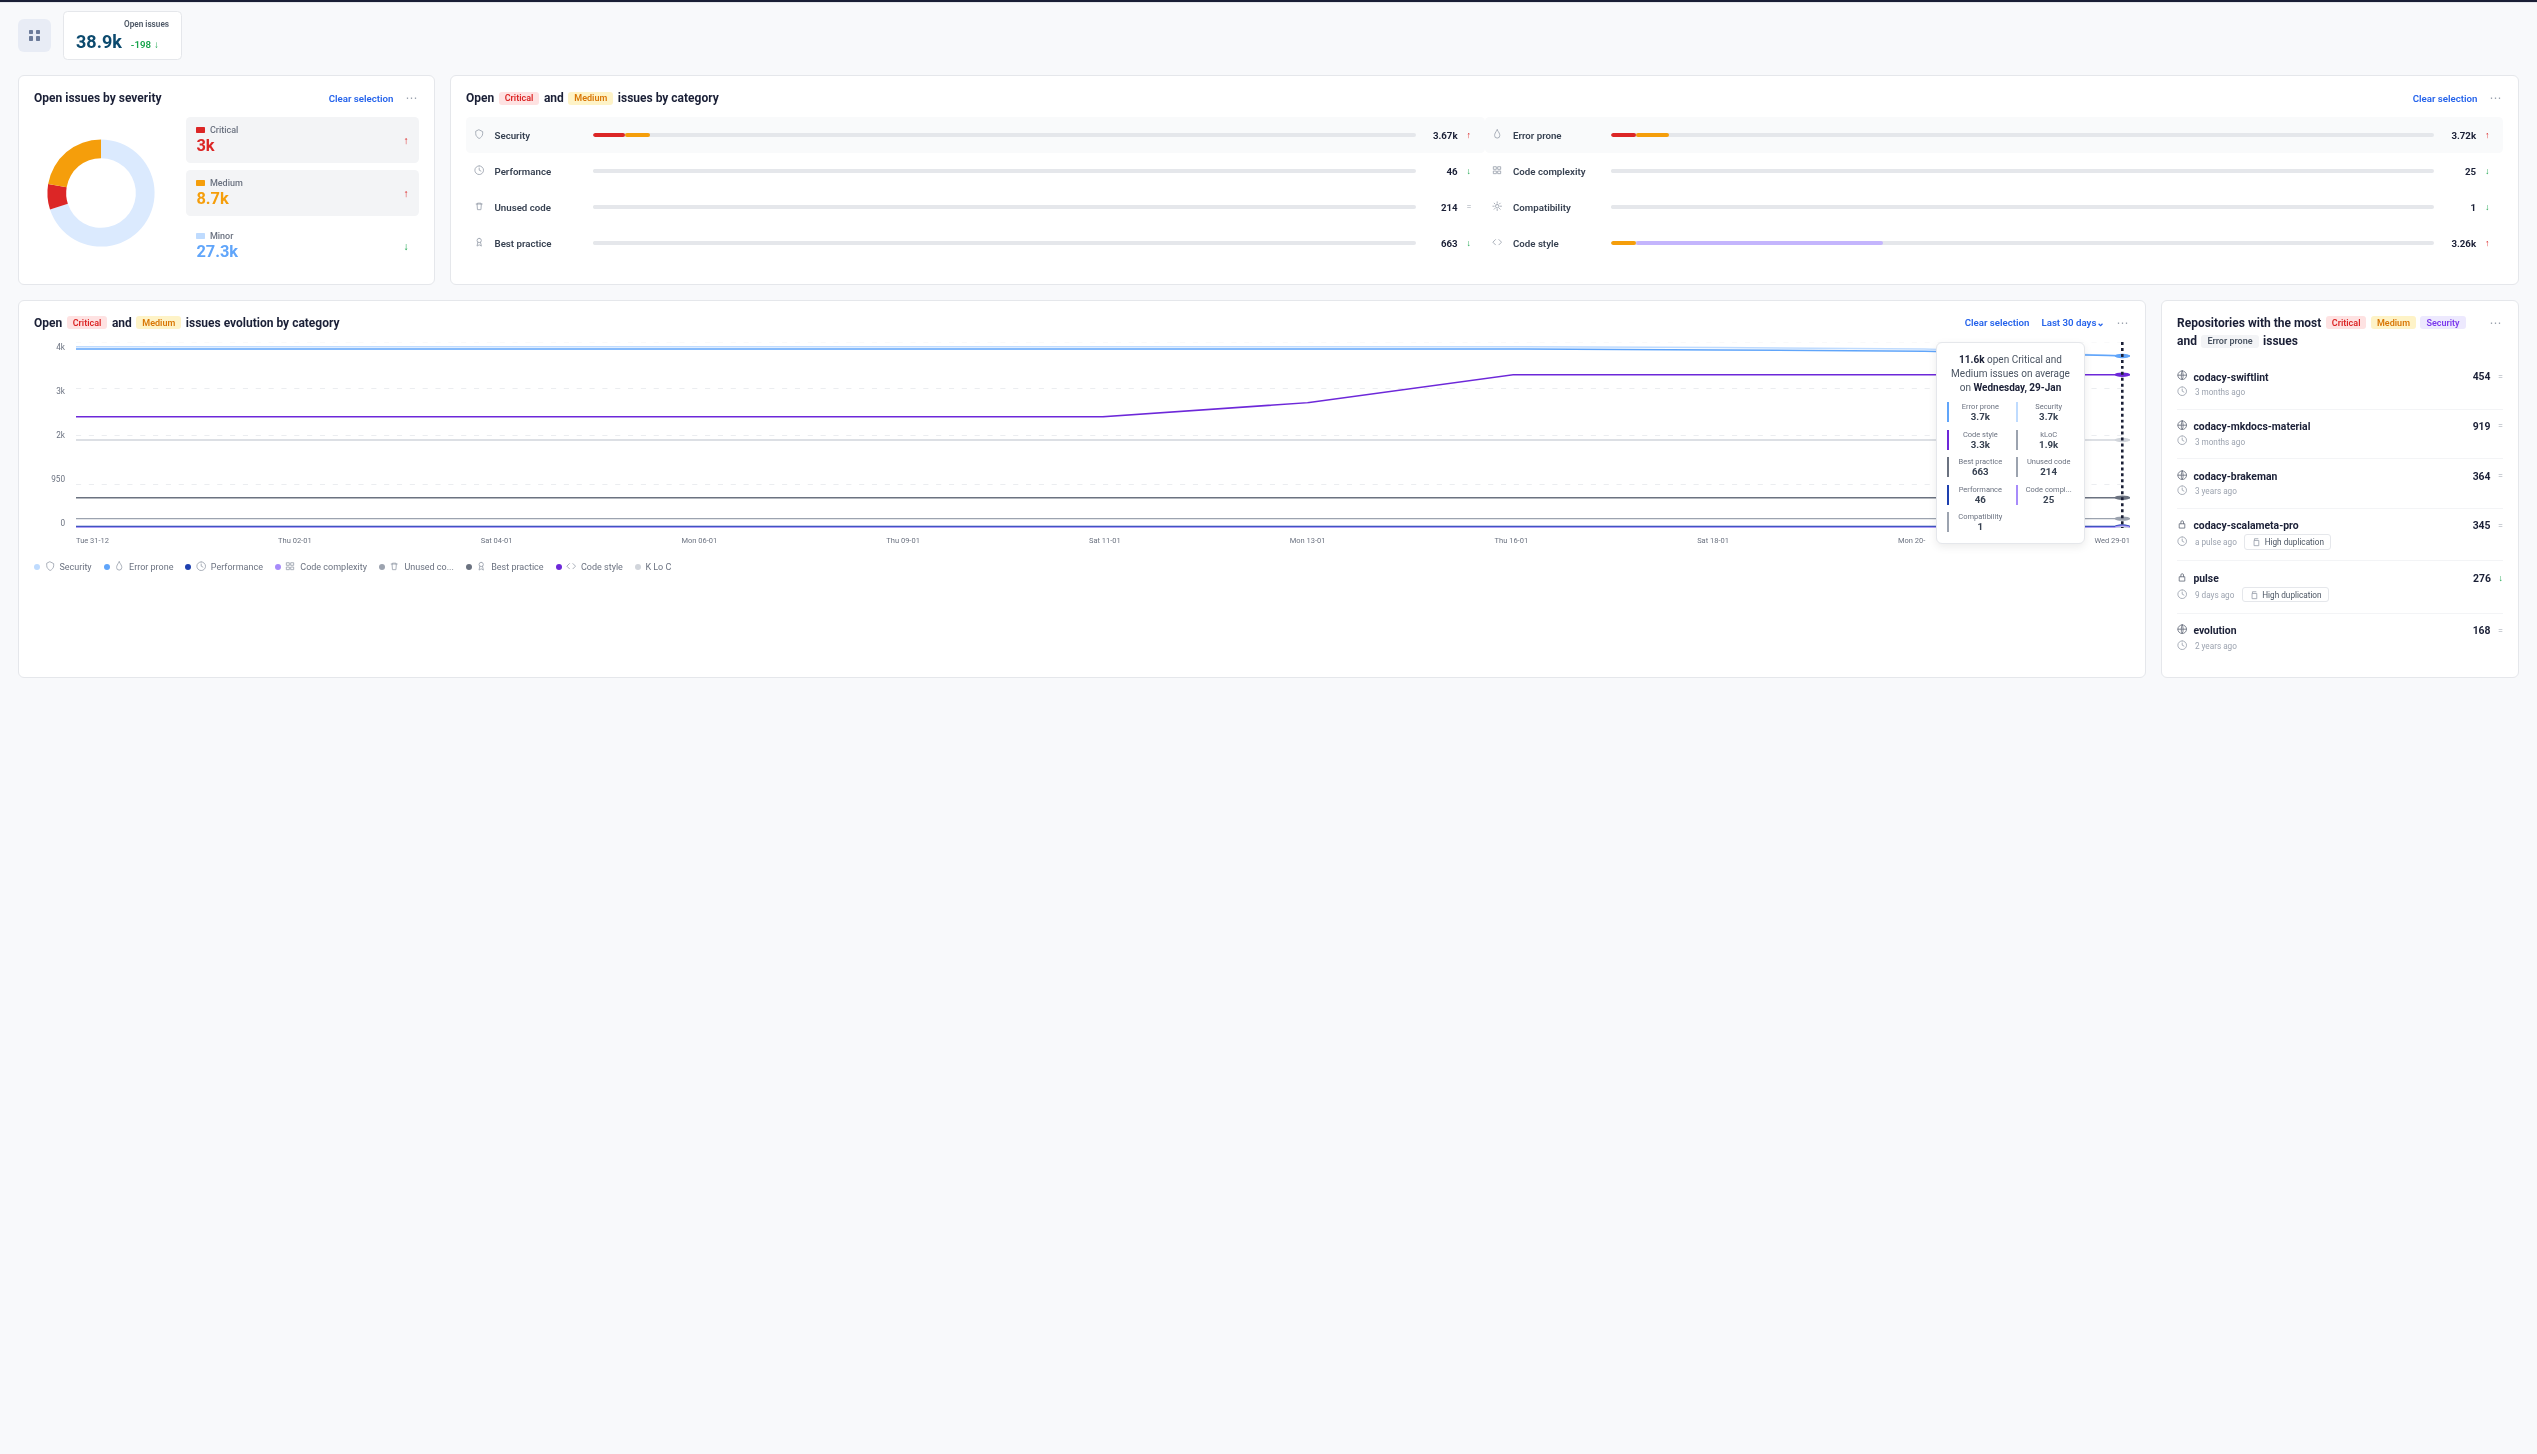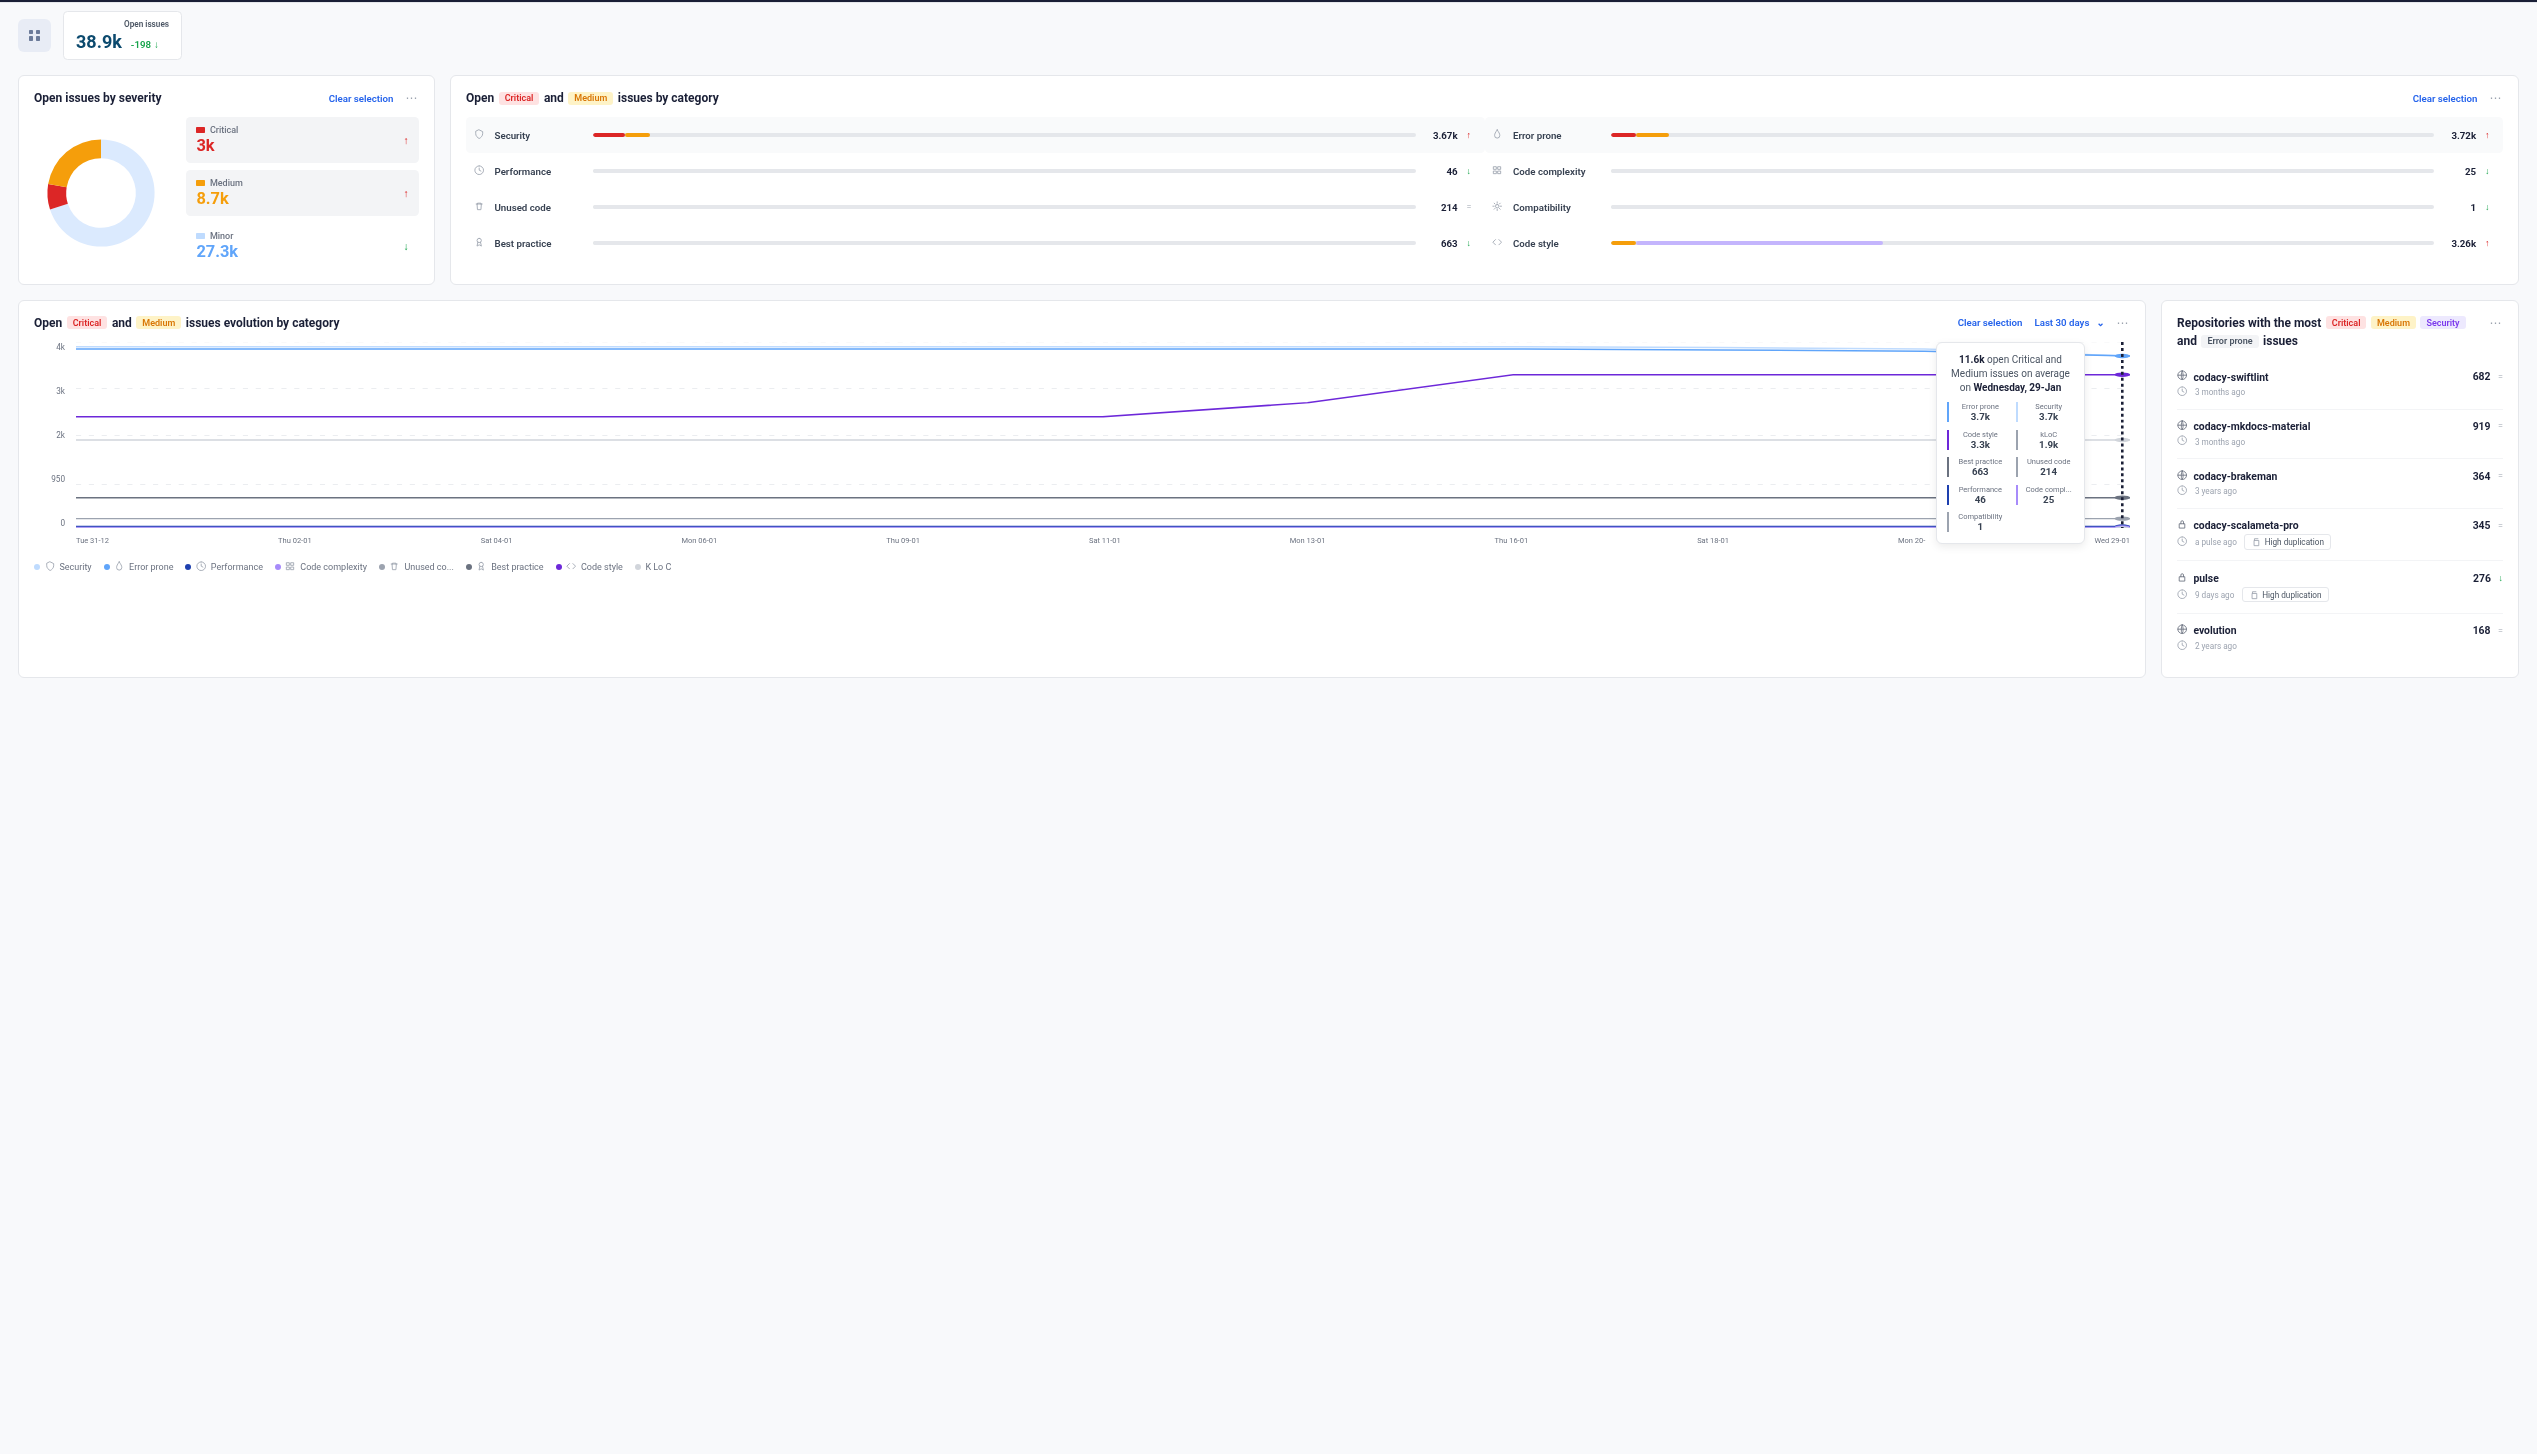--- a/index.html
+++ b/index.html
@@ -355,21 +355,21 @@
       <div class="panel-header">
         <div class="panel-title">
           <span>Open</span>
           <span class="tag critical">Critical</span>
           <span>and</span>
           <span class="tag medium">Medium</span>
           <span>issues evolution by category</span>
         </div>
         <div class="panel-actions">
           <span class="link-btn">Clear selection</span>
-          <span class="link-btn" style="display:flex;align-items:center;gap:7px">
+          <span class="link-btn" style="display:flex;align-items:center;gap:0">
             <span>Last 30 days</span>
             <span>⌄</span>
           </span>
           <span class="more-dots" style="position:static">⋯</span>
         </div>
       </div>
       <div class="chart-container">
         <div class="chart-y-axis" id="y-axis">
             <span>4k</span>
             <span>3k</span>
@@ -546,21 +546,21 @@
           </div>
           <div class="repo-meta">
             <span><svg class="mini-icon" viewBox="0 0 24 24" fill="none" stroke="#9ca3af" stroke-width="2" stroke-linecap="round" stroke-linejoin="round">
                     <path d="M12 2 A10 10 0 1 0 12 22 A10 10 0 1 0 12 2 M12 7 V12 L16 14"></path>
                   </svg></span>
             <span>3 months ago</span>
 
           </div>
         </div>
         <div class="repo-right">
-          <span class="repo-count">682</span>
+          <span class="repo-count">454</span>
           <span class="repo-trend">=</span>
         </div>
       </div>
       <div class="repo-row">
         <div class="repo-left">
           <div class="repo-name-line">
             <span><svg class="mini-icon" viewBox="0 0 24 24" fill="none" stroke="#6b7280" stroke-width="2" stroke-linecap="round" stroke-linejoin="round">
                     <path d="M12 2 A10 10 0 1 0 12 22 A10 10 0 1 0 12 2 M2 12 H22 M12 2 C15 6 15 18 12 22 C9 18 9 6 12 2"></path>
                   </svg></span>
             <span>codacy-mkdocs-material</span>

